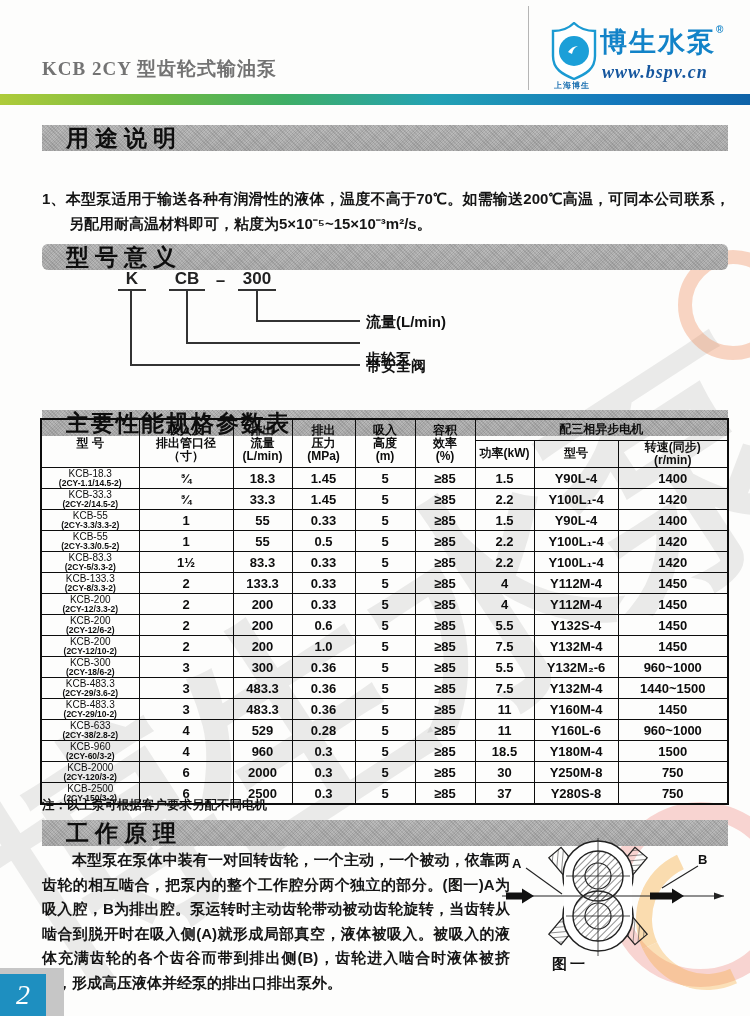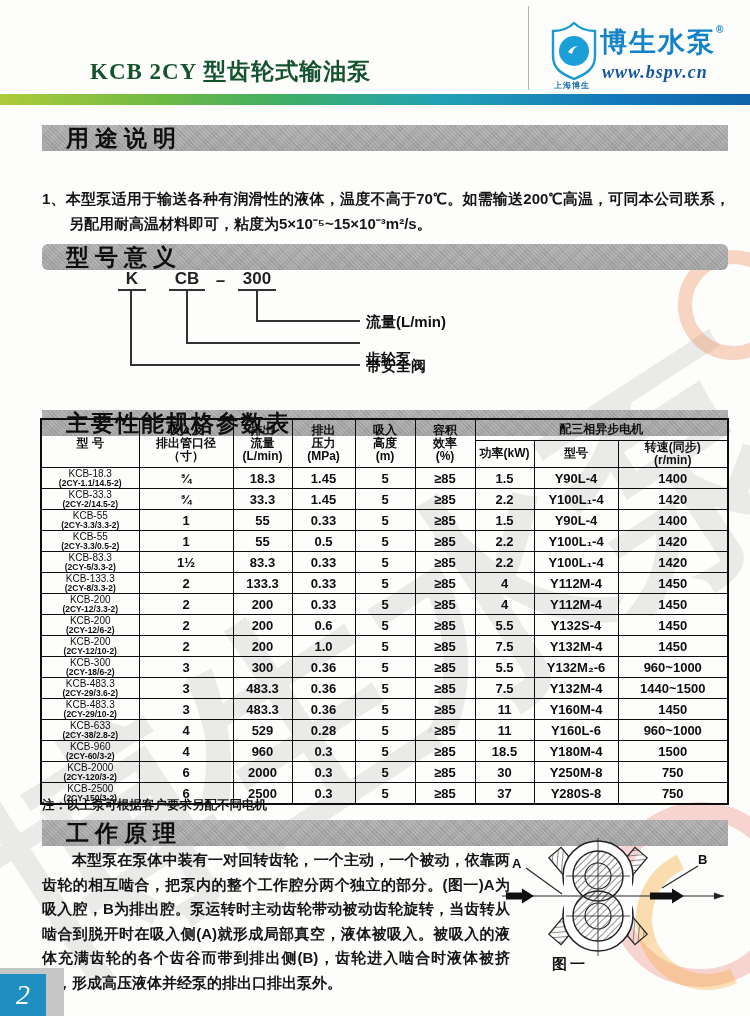--- a/index.html
+++ b/index.html
@@ -27,22 +27,22 @@
   .wm-ring-big::before {
     content:""; position:absolute; left:10px; top:28px; width:110px; height:110px;
     border-radius:50%; border:16px solid transparent;
     border-left-color:rgba(245,170,60,0.40); border-bottom-color:rgba(245,170,60,0.35);
     transform:rotate(20deg);
   }
   .content { position:relative; z-index:1; }
   
   .hdr-title {
     position:absolute; left:42px; top:56px;
-    font-family:"Liberation Serif", serif; font-weight:bold; font-size:23px;
-    letter-spacing:1px; color:#14532d;margin-left:48px;
+    font-family:"Liberation Serif", serif; font-weight:bold; font-size:19px;
+    letter-spacing:1px; color:#737373;
   }
   .hdr-divider { position:absolute; left:528px; top:6px; width:1px; height:84px; background:#b5b5b5; }
   .logo-wrap { position:absolute; left:548px; top:18px; width:190px; height:74px; }
   .logo-shield { position:absolute; left:2px; top:4px; }
   .logo-badge-text {
     position:absolute; left:0px; top:62px; width:48px; text-align:center;
     font-size:8px; font-weight:bold; color:#1a6fb0; letter-spacing:1px;
   }
   .logo-name {
     position:absolute; left:52px; top:6px; font-size:27px; font-weight:900;

